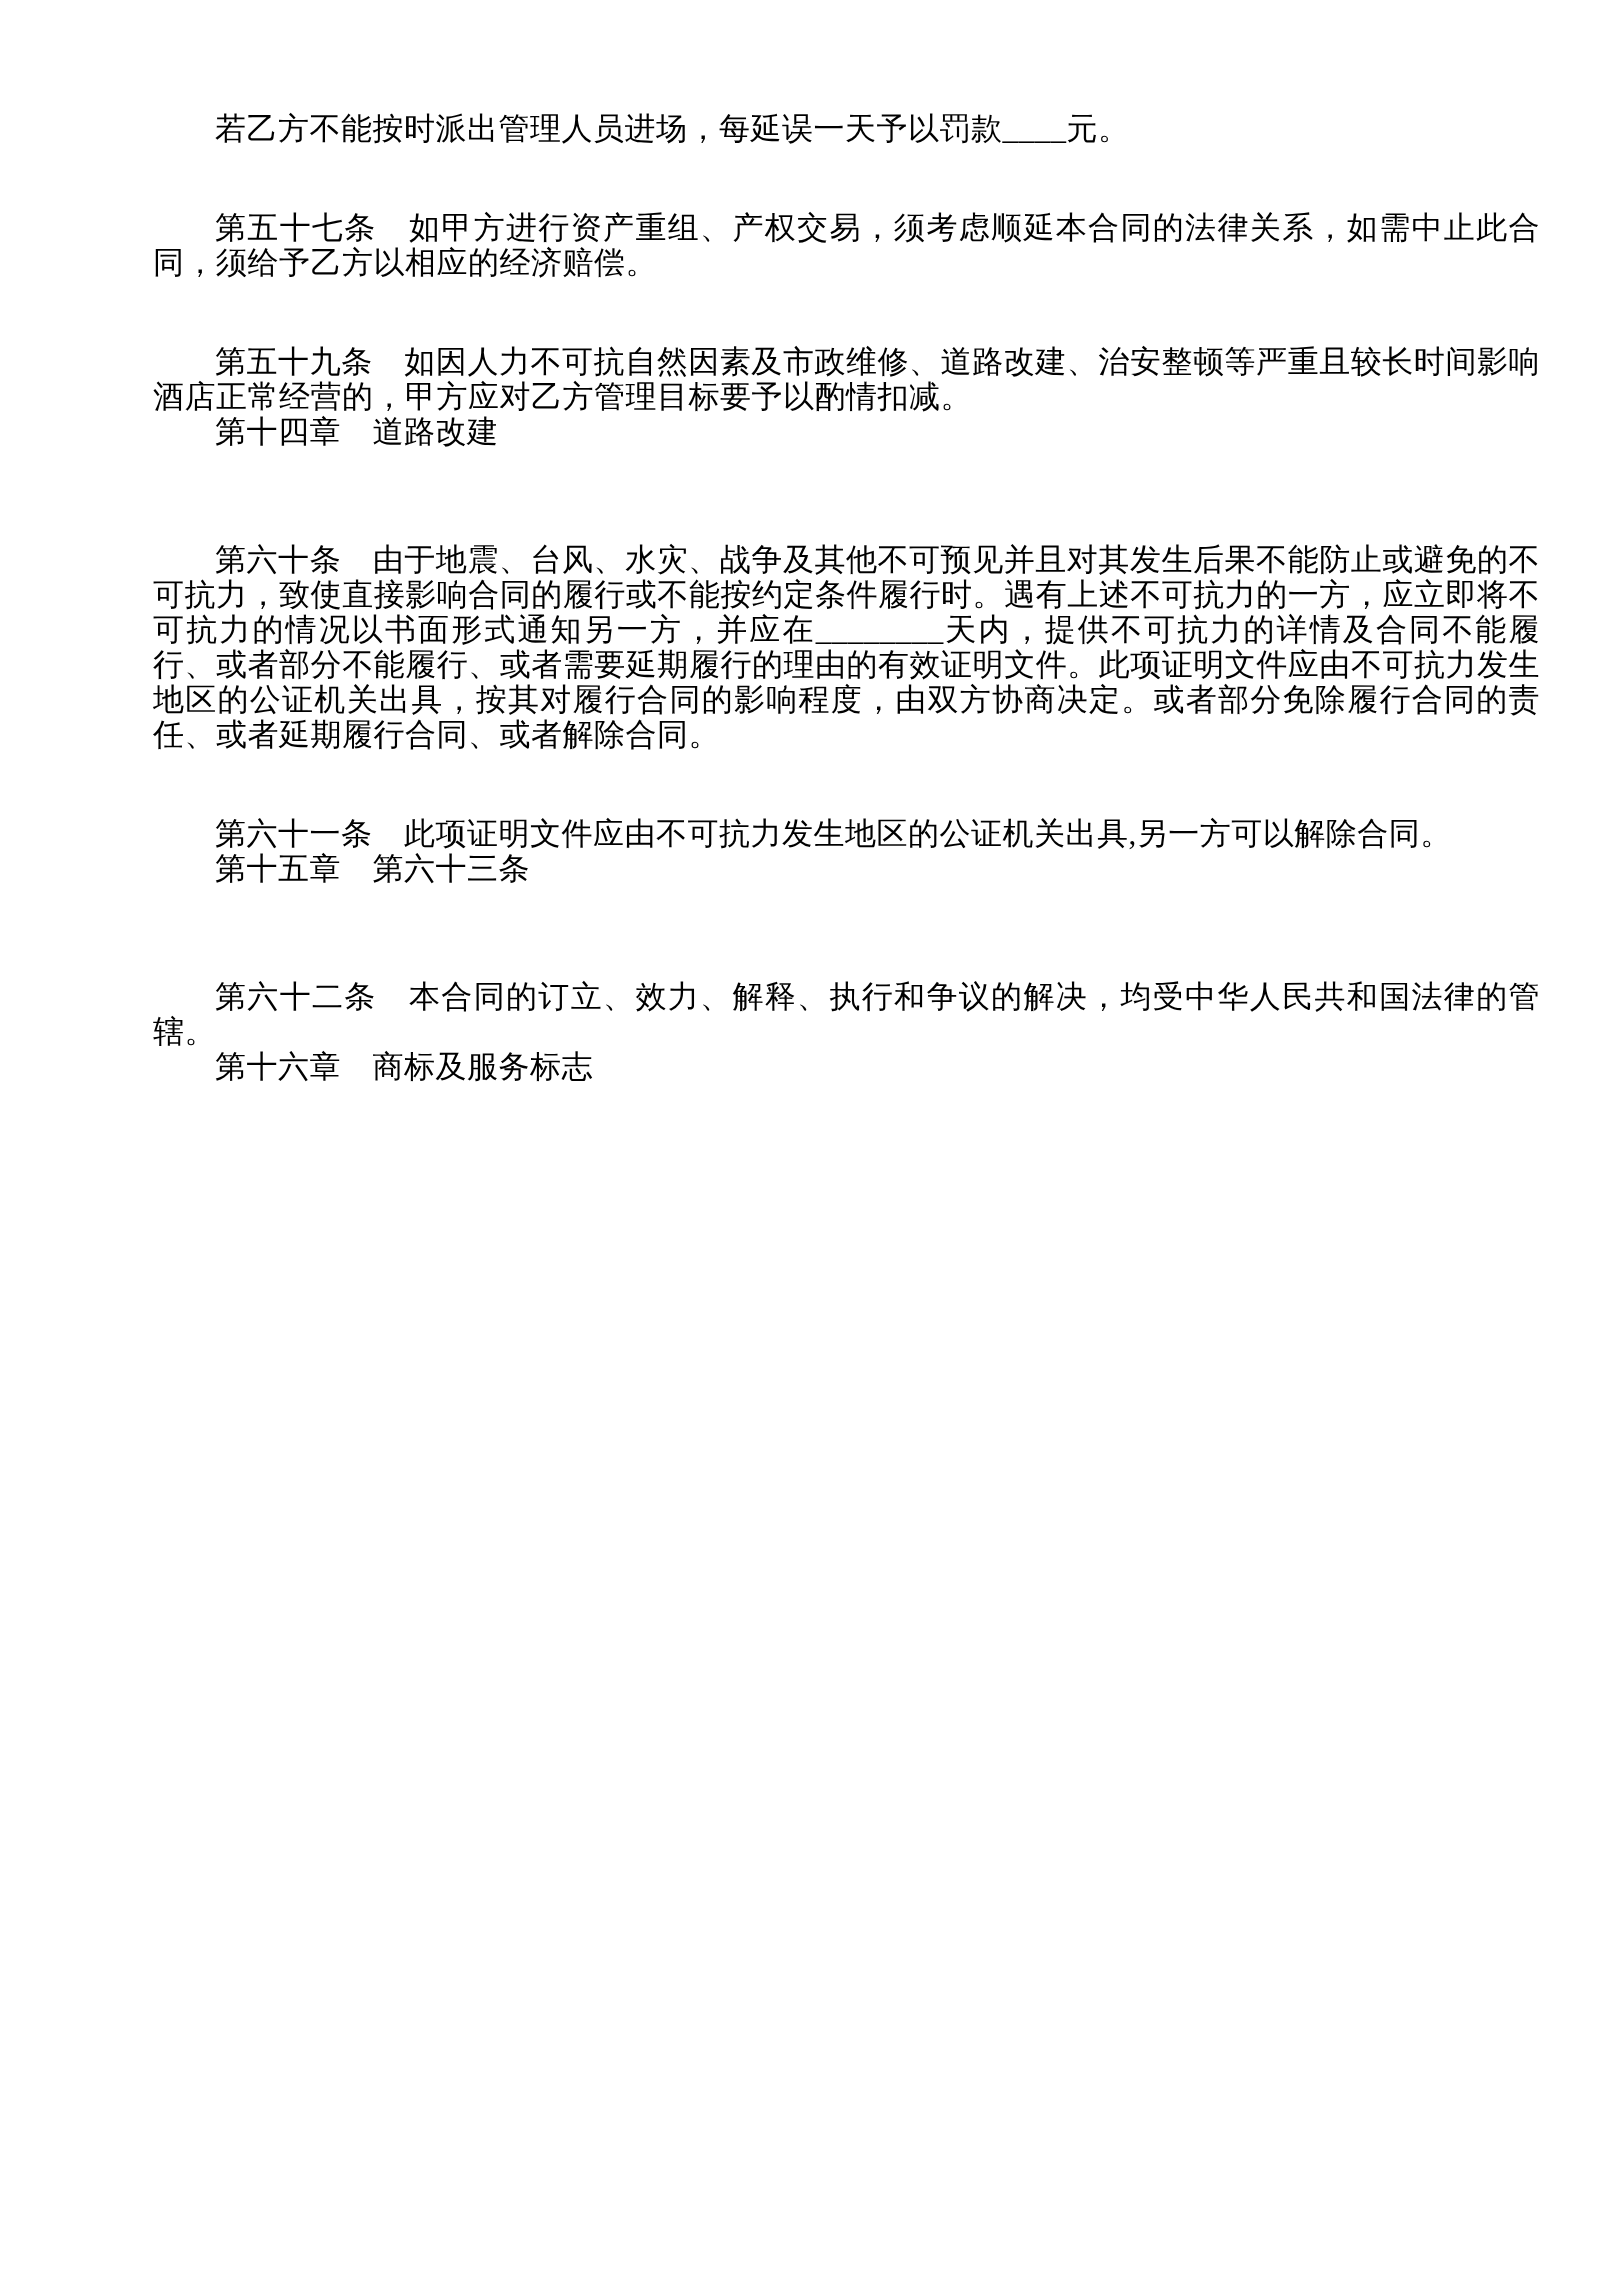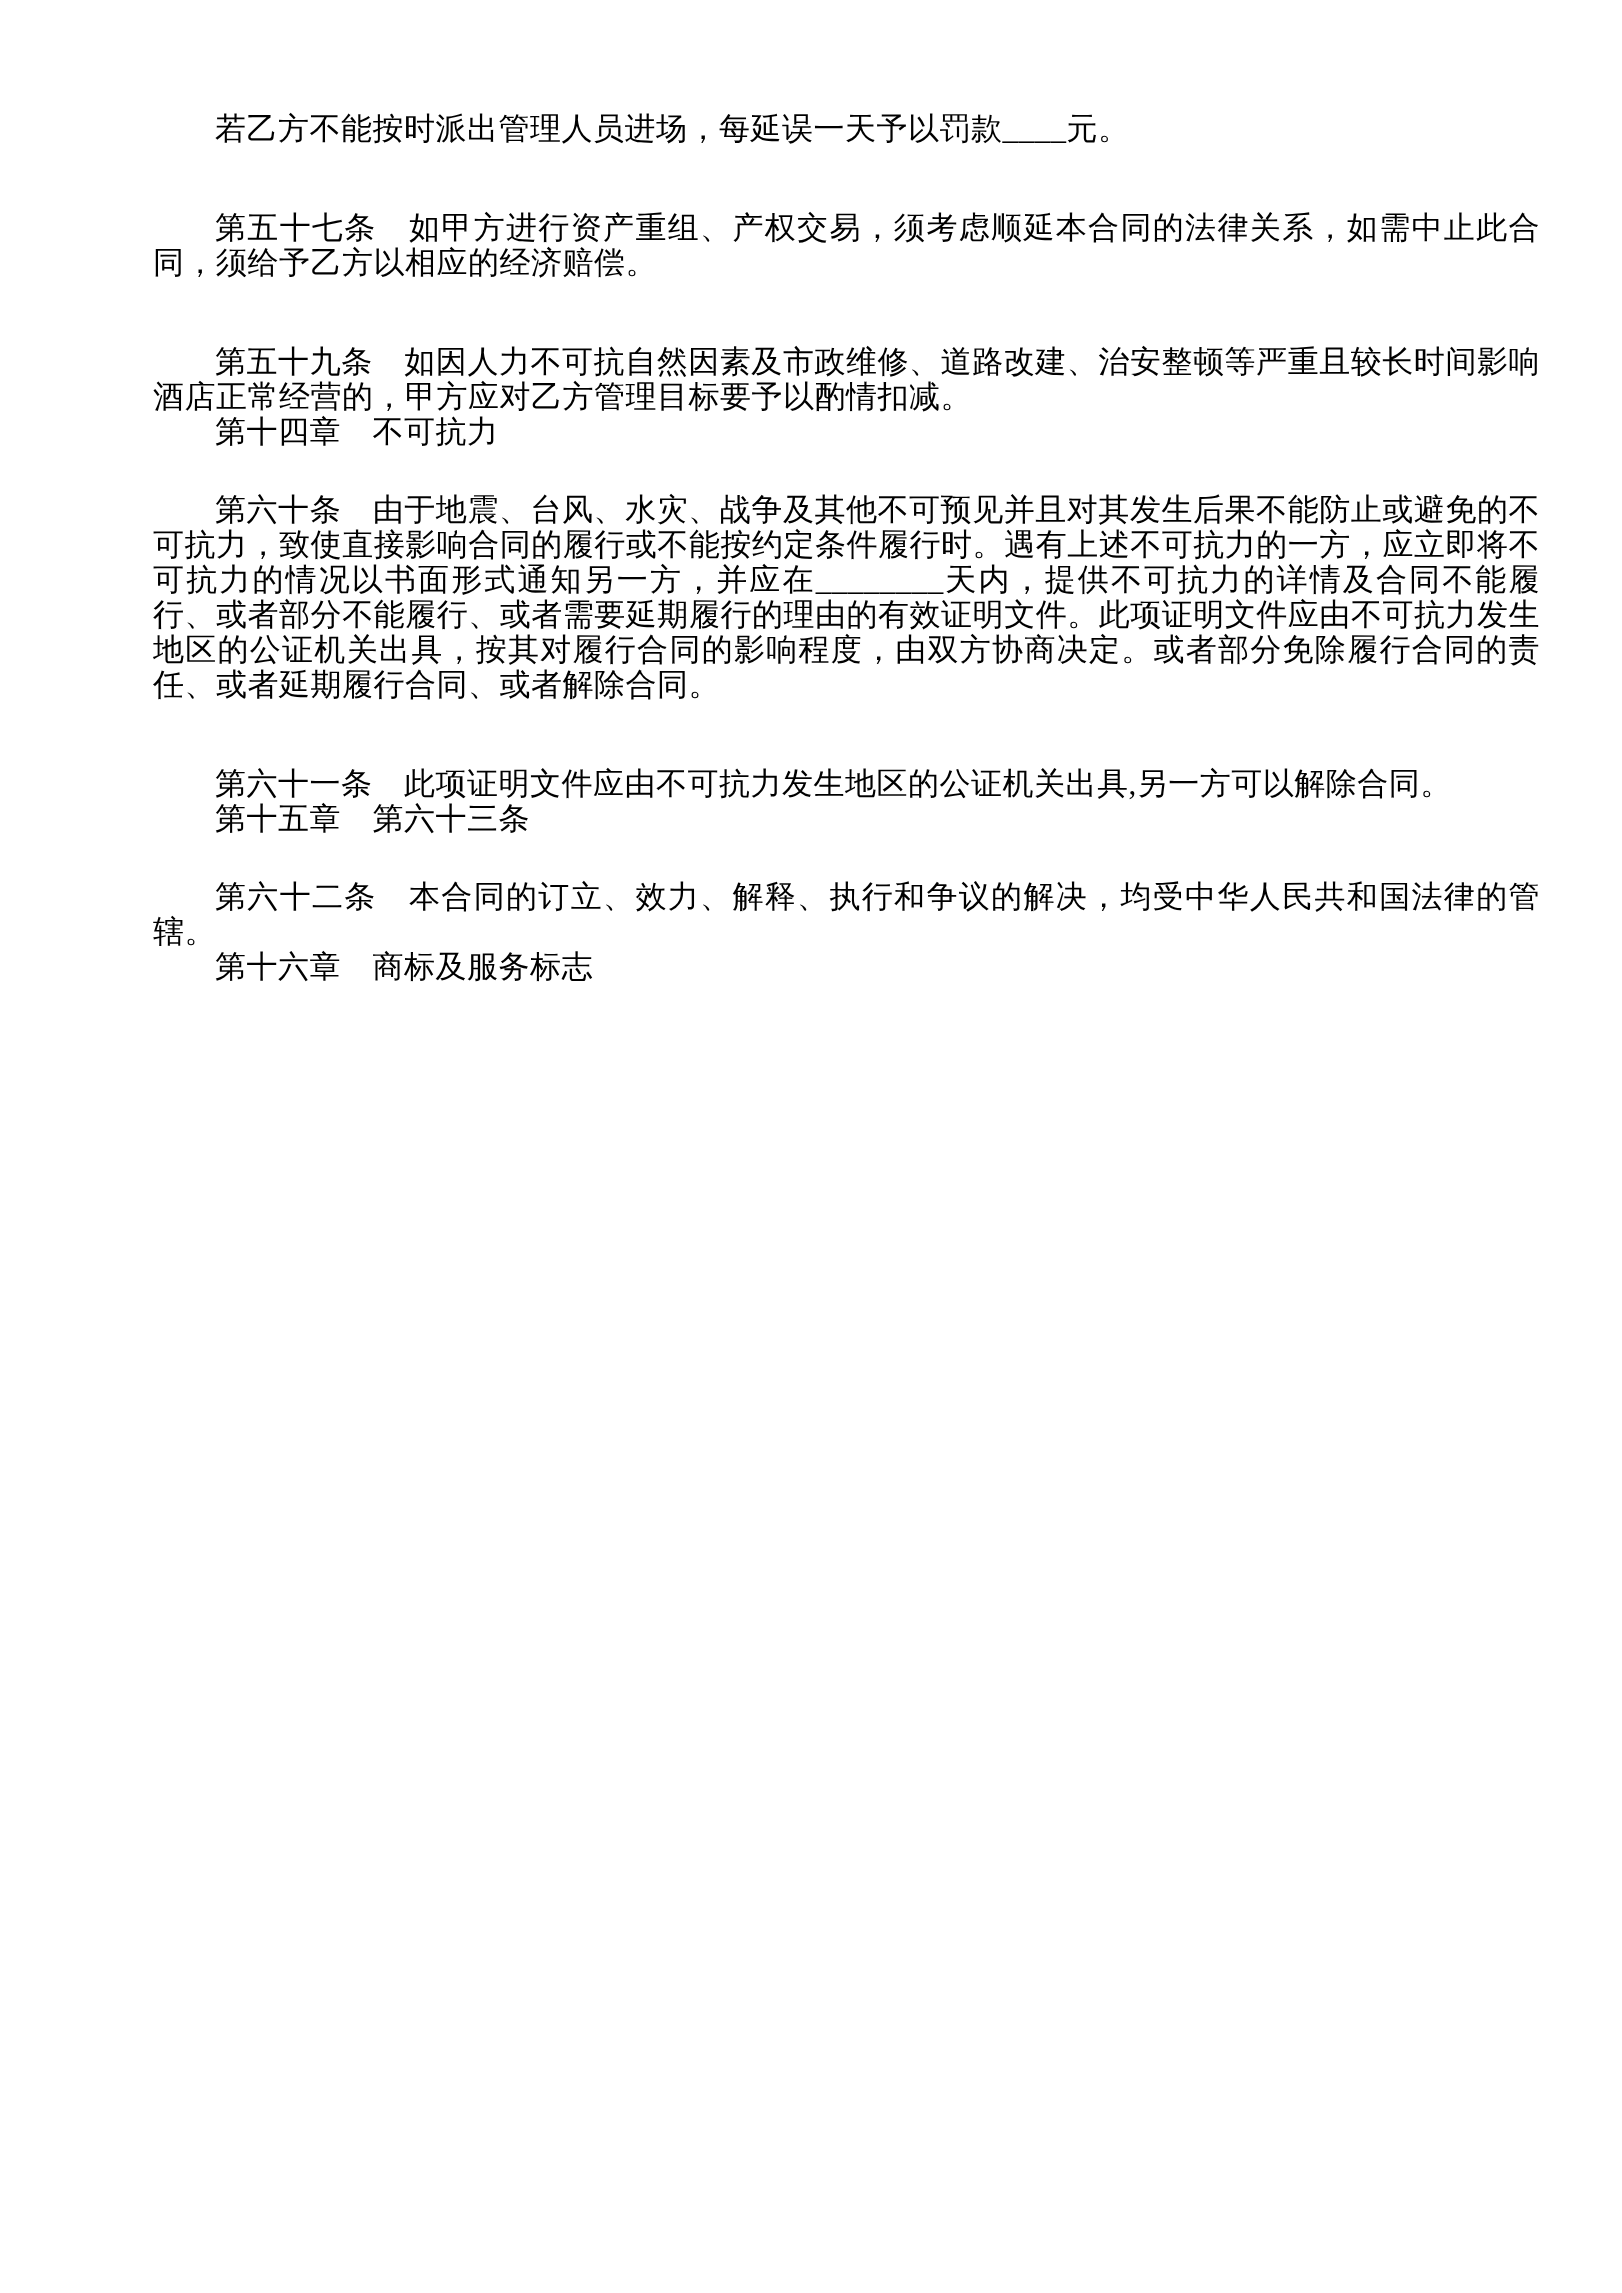--- a/index.html
+++ b/index.html
@@ -27,29 +27,29 @@
     text-align: justify;
     letter-spacing: 0.5px;
     word-break: break-all;
   }
   .heading {
     margin: 0;
     text-indent: 2em;
     letter-spacing: 0.5px;
   }
   .gap-md { margin-top: 64px; }
-  .gap-lg { margin-top: 43px; }
+  .gap-lg { margin-top: 93px; }
 </style>
 </head>
 <body>
 
 <div class="page">
   <p class="para">若乙方不能按时派出管理人员进场，每延误一天予以罚款____元。</p>
   <p class="para gap-md">第五十七条　如甲方进行资产重组、产权交易，须考虑顺延本合同的法律关系，如需中止此合同，须给予乙方以相应的经济赔偿。</p>
   <p class="para gap-md">第五十九条　如因人力不可抗自然因素及市政维修、道路改建、治安整顿等严重且较长时间影响酒店正常经营的，甲方应对乙方管理目标要予以酌情扣减。</p>
-  <p class="heading">第十四章　不可抗力</p>
+  <p class="heading">第十四章　道路改建</p>
   <p class="para gap-lg">第六十条　由于地震、台风、水灾、战争及其他不可预见并且对其发生后果不能防止或避免的不可抗力，致使直接影响合同的履行或不能按约定条件履行时。遇有上述不可抗力的一方，应立即将不可抗力的情况以书面形式通知另一方，并应在________天内，提供不可抗力的详情及合同不能履行、或者部分不能履行、或者需要延期履行的理由的有效证明文件。此项证明文件应由不可抗力发生地区的公证机关出具，按其对履行合同的影响程度，由双方协商决定。或者部分免除履行合同的责任、或者延期履行合同、或者解除合同。</p>
   <p class="para gap-md">第六十一条　此项证明文件应由不可抗力发生地区的公证机关出具,另一方可以解除合同。</p>
   <p class="heading">第十五章　第六十三条</p>
   <p class="para gap-lg">第六十二条　本合同的订立、效力、解释、执行和争议的解决，均受中华人民共和国法律的管辖。</p>
   <p class="heading">第十六章　商标及服务标志</p>
 </div>
 
 
 </body></html>

